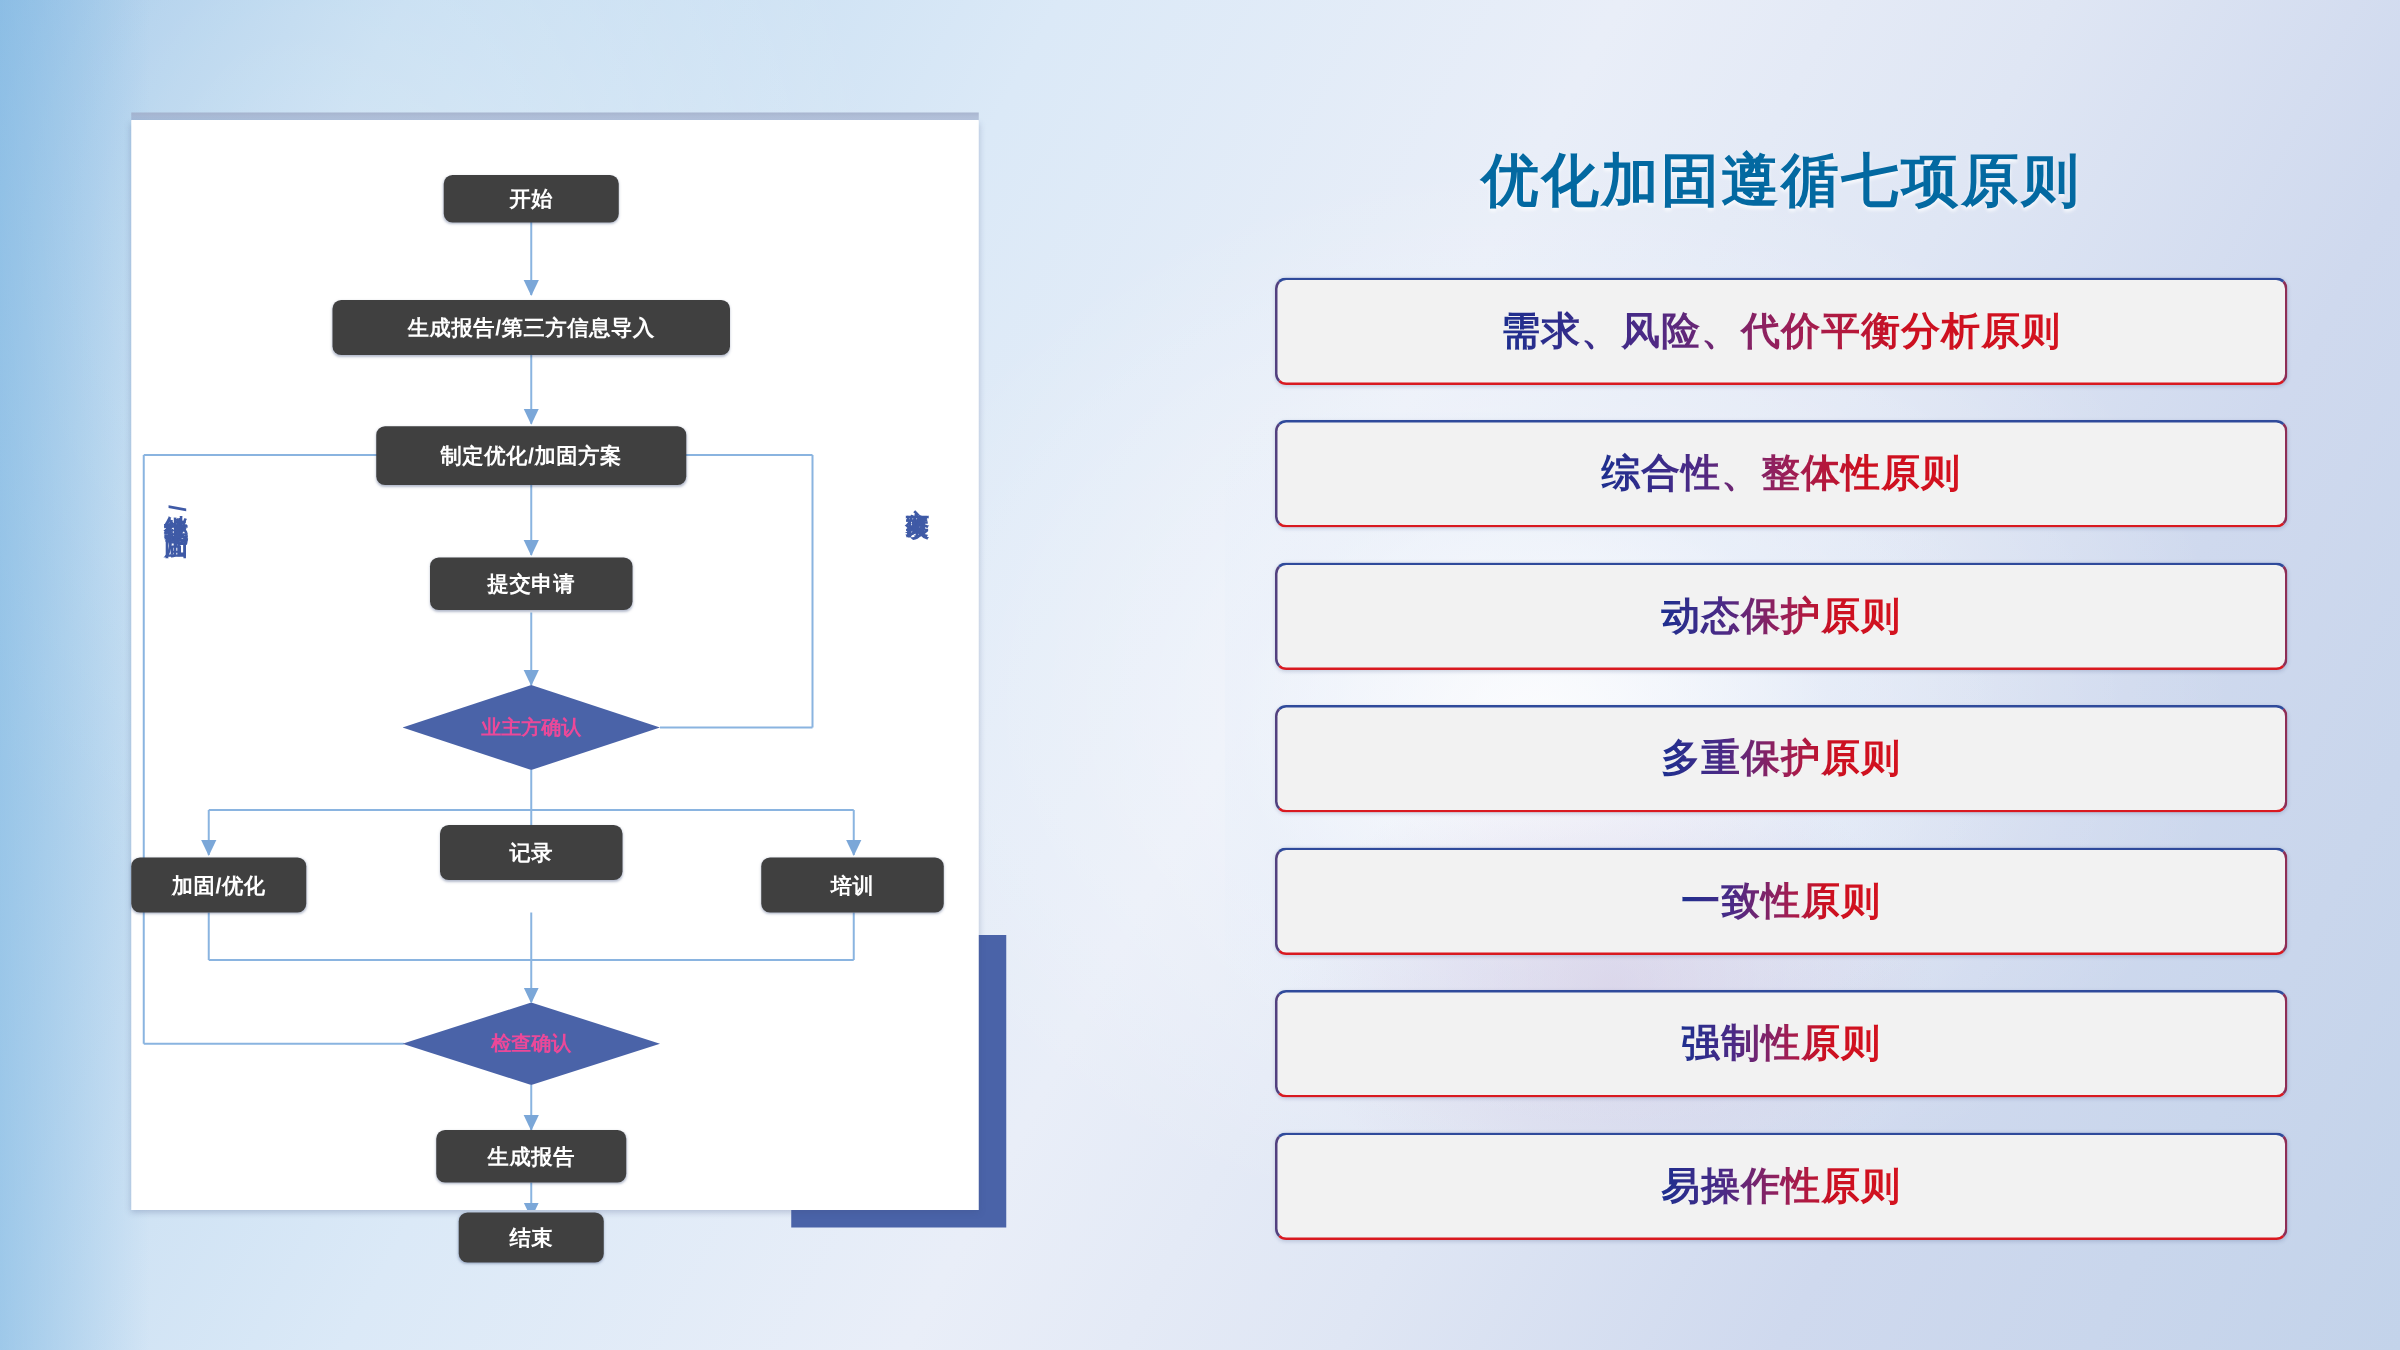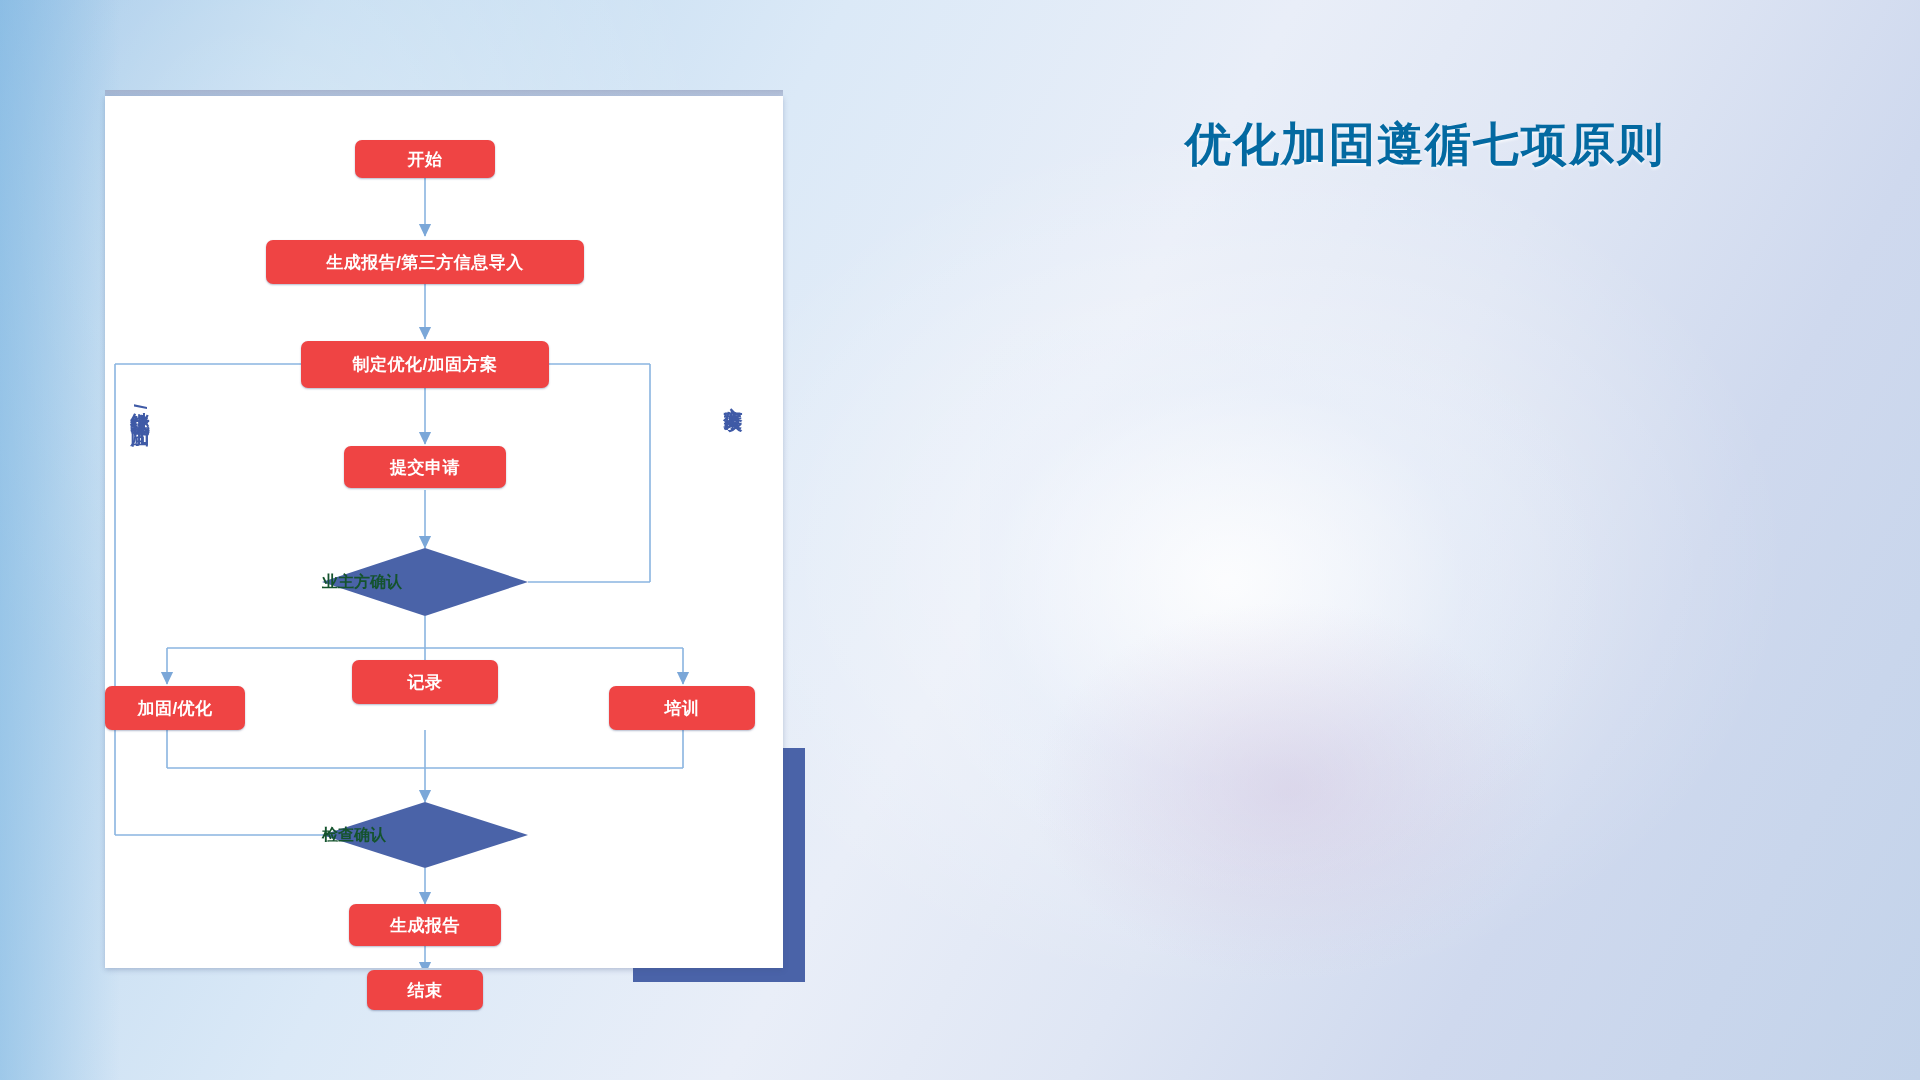--- a/index.html
+++ b/index.html
@@ -23,26 +23,26 @@
   
   .deco-rect{position:absolute;left:633px;top:748px;width:172px;height:234px;background:#4a63a8;}
   .flow-card{position:absolute;left:105px;top:96px;width:678px;height:872px;background:#ffffff;
     box-shadow:0 2px 5px rgba(60,80,130,.28);}
   .flow-card-top{position:absolute;left:105px;top:90px;width:678px;height:7px;
     background:linear-gradient(180deg,rgba(160,172,200,.85),rgba(130,145,185,.35));}
 
   .flow{position:absolute;left:105px;top:96px;width:678px;height:872px;}
   .flow svg{position:absolute;left:0;top:0;}
 
-  .node{position:absolute;background:#ef4444;border-radius:7px;color:#fff;
+  .node{position:absolute;background:#404040;border-radius:7px;color:#fff;
     display:flex;align-items:center;justify-content:center;
     font-size:17px;font-weight:bold;letter-spacing:.5px;white-space:nowrap;
     box-shadow:0 1px 2px rgba(40,60,110,.35);}
-  .diamond{position:absolute;display:flex;align-items:center;
-    color:#14532d;font-size:16px;font-weight:bold;white-space:nowrap;}
+  .diamond{position:absolute;display:flex;align-items:center;justify-content:center;
+    color:#ec4899;font-size:16px;font-weight:bold;white-space:nowrap;}
   .diamond .dshape{position:absolute;left:0;top:0;width:100%;height:100%;background:#4a63a8;
     clip-path:polygon(50% 0,100% 50%,50% 100%,0 50%);}
   .diamond span{position:relative;z-index:2;}
 
   .vlabel{position:absolute;color:#3f5aa6;font-size:19px;font-weight:bold;
     writing-mode:vertical-rl;text-orientation:upright;letter-spacing:2px;line-height:1.05;}
   .vlabel.slash{text-orientation:mixed;}
 
   
   .right{position:absolute;left:1020px;top:96px;width:810px;height:920px;}
@@ -168,13 +168,36 @@
   </div>
 
   <div class="vlabel slash" style="left:25px;top:300px;height:170px;">继续优化/加固</div>
 
   <div class="vlabel" style="left:618px;top:296px;height:130px;">方案修改</div>
 </div>
 
 <div class="right">
   <div class="right-title">优化加固遵循七项原则</div>
 
+  <div class="plist">
+    <div class="pitem">
+      <span class="ptext">需求、风险、代价平衡分析原则</span>
+    </div>
+    <div class="pitem">
+      <span class="ptext">综合性、整体性原则</span>
+    </div>
+    <div class="pitem">
+      <span class="ptext">动态保护原则</span>
+    </div>
+    <div class="pitem">
+      <span class="ptext">多重保护原则</span>
+    </div>
+    <div class="pitem">
+      <span class="ptext">一致性原则</span>
+    </div>
+    <div class="pitem">
+      <span class="ptext">强制性原则</span>
+    </div>
+    <div class="pitem">
+      <span class="ptext">易操作性原则</span>
+    </div>
+  </div>
 </div>
 
 </body></html>

